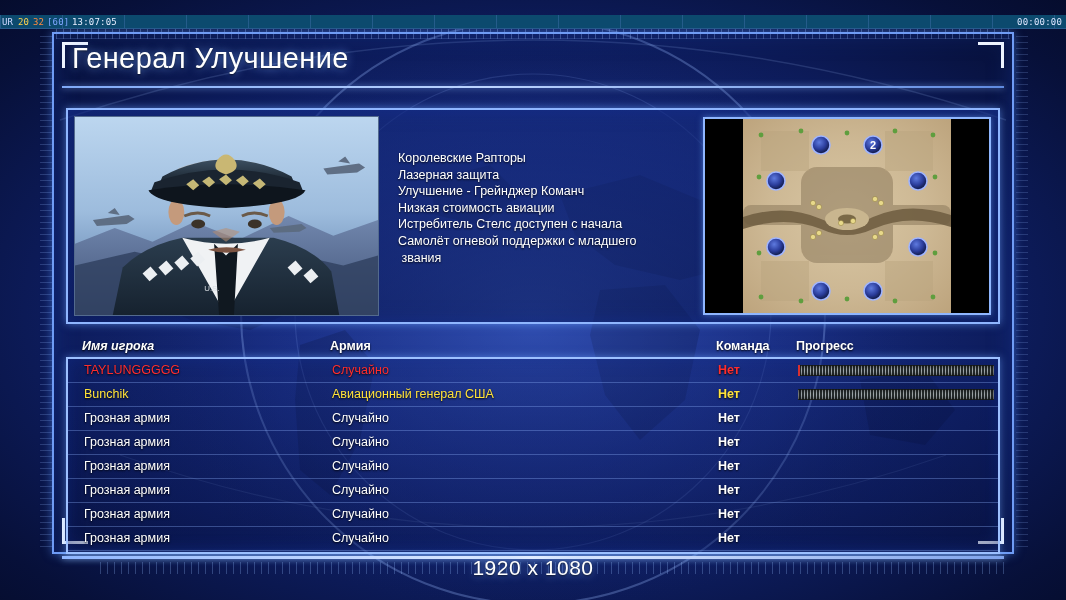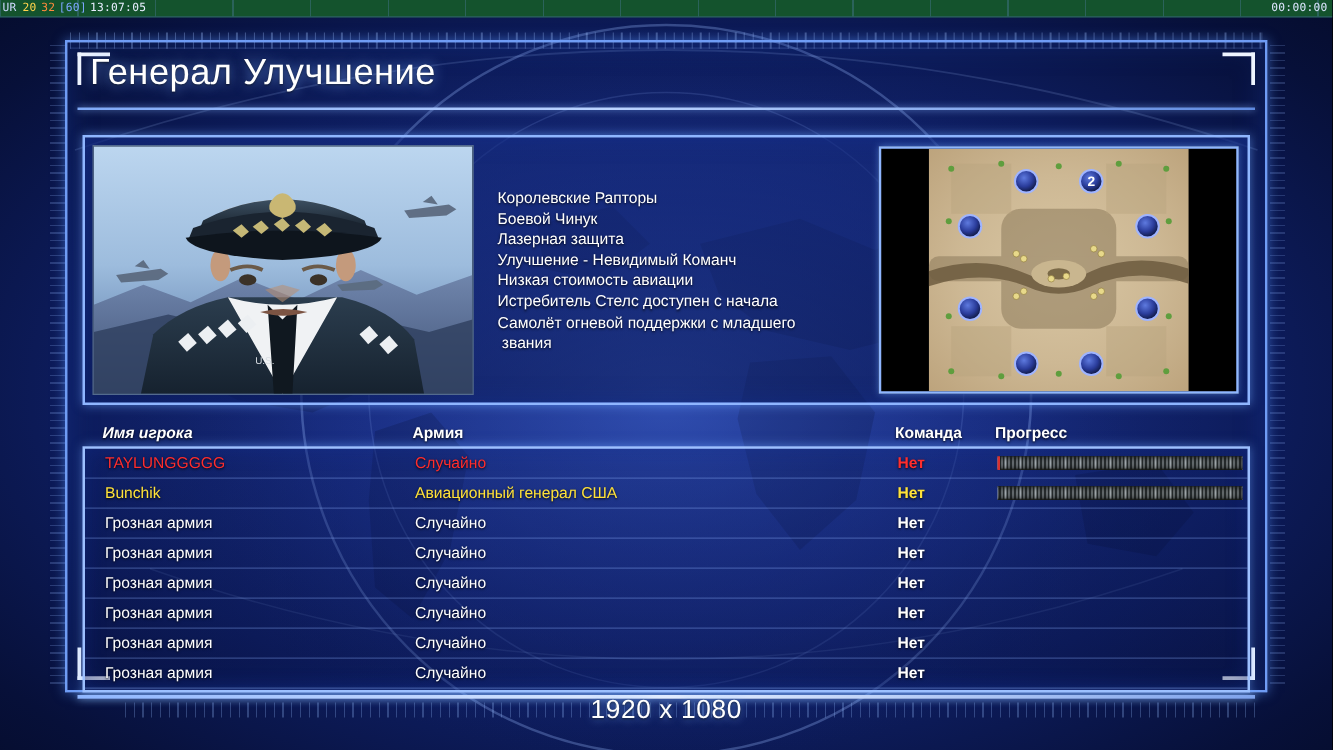--- a/index.html
+++ b/index.html
@@ -46,22 +46,22 @@
   }
   #ruler-right{
     right:38px; top:36px; width:12px; height:515px;
     background:
       repeating-linear-gradient(to bottom, rgba(150,185,255,.45) 0 1px, transparent 1px 6px);
     opacity:.45;
   }
 
   
   #topbar{
-    position:absolute; left:0; top:0; width:1066px; height:14px;
-    background:#14532d;
+    position:absolute; left:0; top:15px; width:1066px; height:14px;
+    background:#0c4a6e;
     border-bottom:1px solid rgba(90,120,200,.35);
     font-family:"DejaVu Sans Mono","Liberation Mono",monospace;
     font-size:9px; line-height:14px; letter-spacing:.2px;
     z-index:40;
   }
   #topbar .seg{ position:absolute; white-space:nowrap; }
   #fps-label{ left:2px; color:#cfd8ff; }
   #fps-a{ left:18px; color:#ffd34d; }
   #fps-b{ left:33px; color:#ff8a3d; }
   #fps-c{ left:47px; color:#7fa6ff; }
@@ -331,23 +331,22 @@
         </g>
       <ellipse cx="124" cy="108" rx="7" ry="4.5" fill="#3b3228"></ellipse>
       <ellipse cx="181" cy="108" rx="7" ry="4.5" fill="#3b3228"></ellipse>
       <path d="M138 116 L152 112 L166 116 L152 126 Z" fill="#b98e6f" opacity=".55"></path>
       <path d="M134 134 Q152 129 172 134 Q152 140 134 134 Z" fill="#7c5443"></path>
     </svg>
   </div>
 
   <ul id="ability-list">
     <li>Королевские Рапторы</li>
-    <li>Боевой Чинук</li>
     <li>Лазерная защита</li>
-    <li>Улучшение - Невидимый Команч</li>
+    <li>Улучшение - Грейнджер Команч</li>
     <li>Низкая стоимость авиации</li>
     <li>Истребитель Стелс доступен с начала</li>
     <li>Самолёт огневой поддержки с младшего
  звания</li>
   </ul>
 
   <div id="minimap-box">
     <svg id="minimap-img" viewBox="0 0 208 194" preserveAspectRatio="none">
       <defs>
         <radialGradient id="sandg" cx="50%" cy="50%" r="70%">

